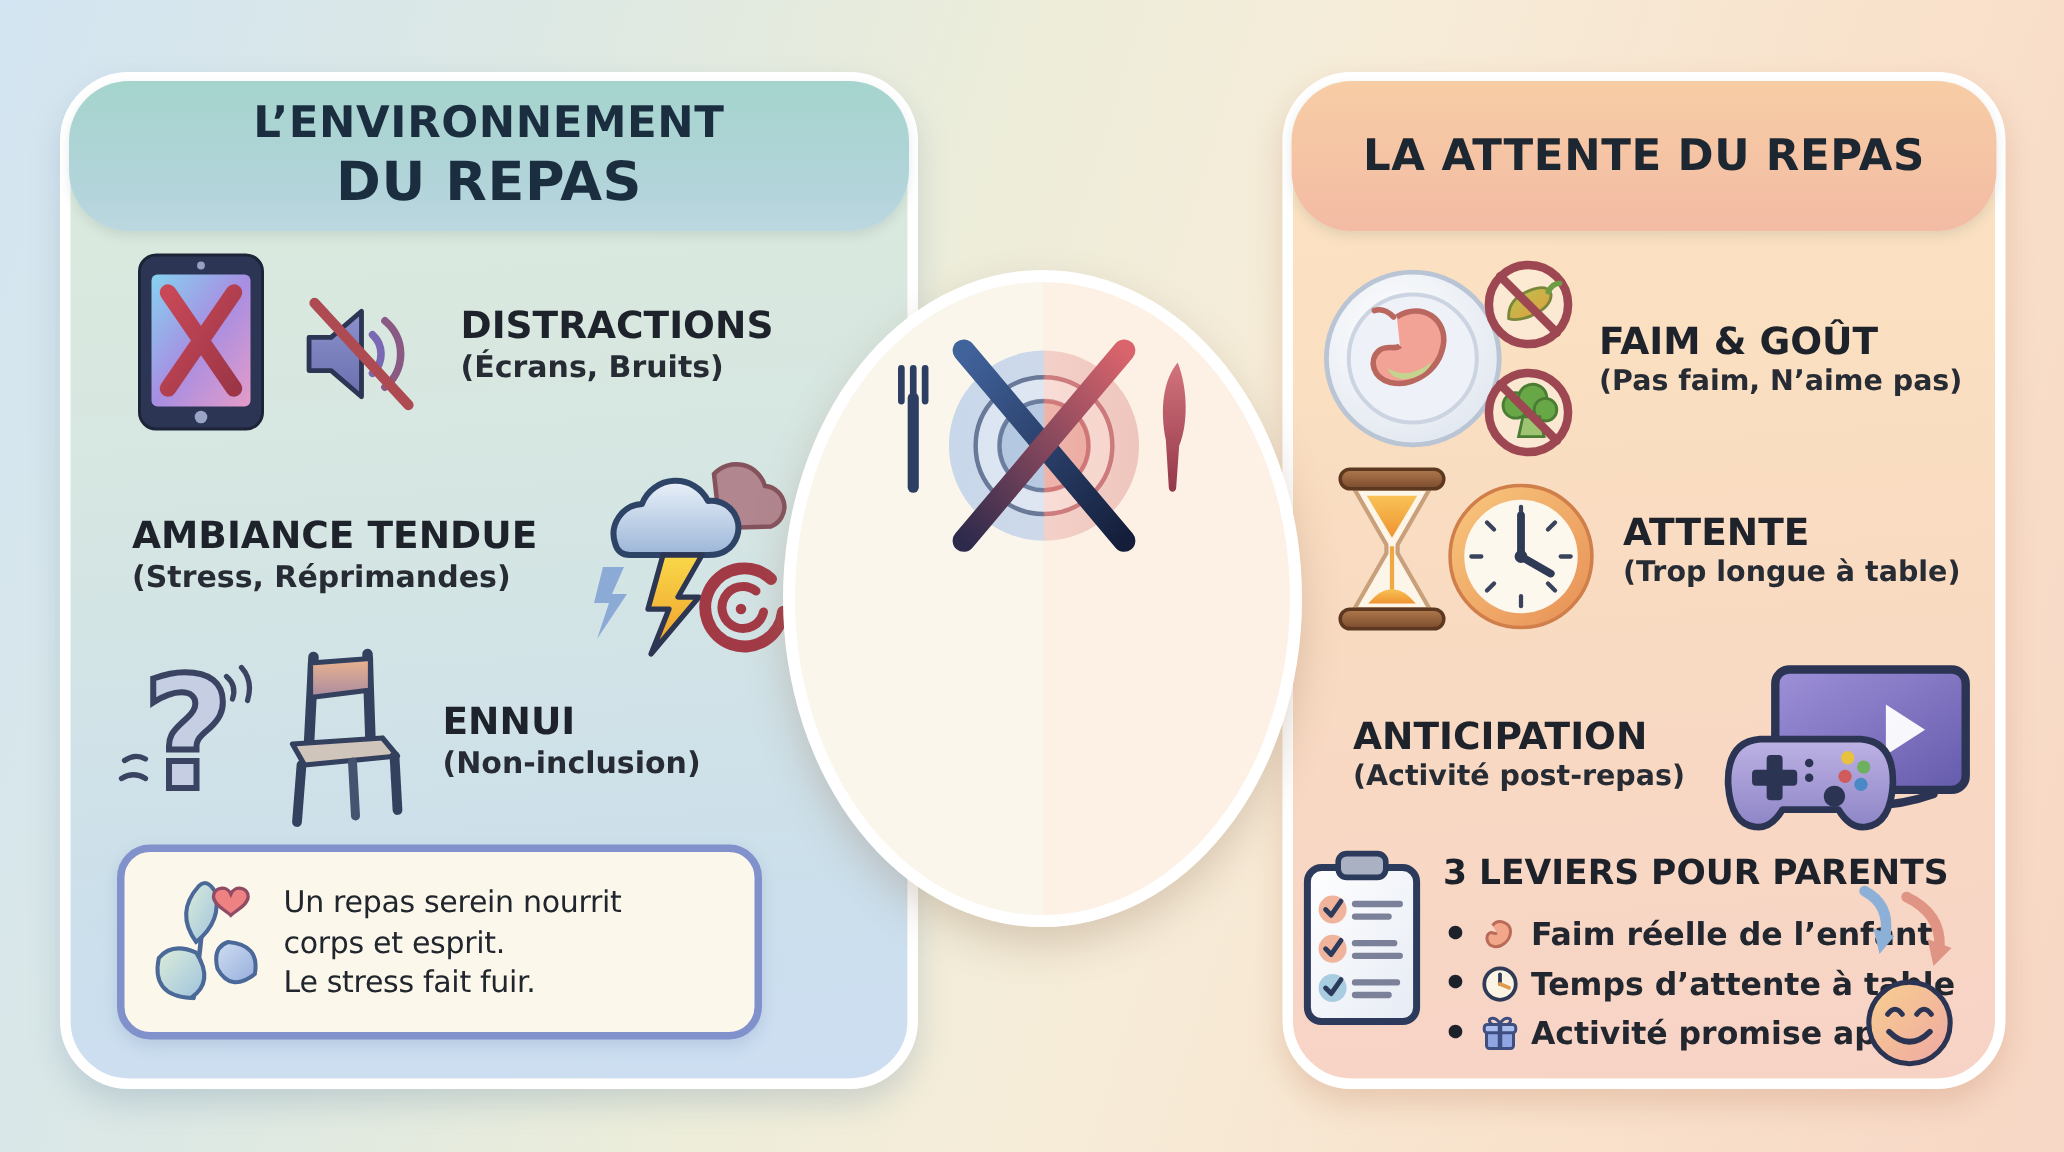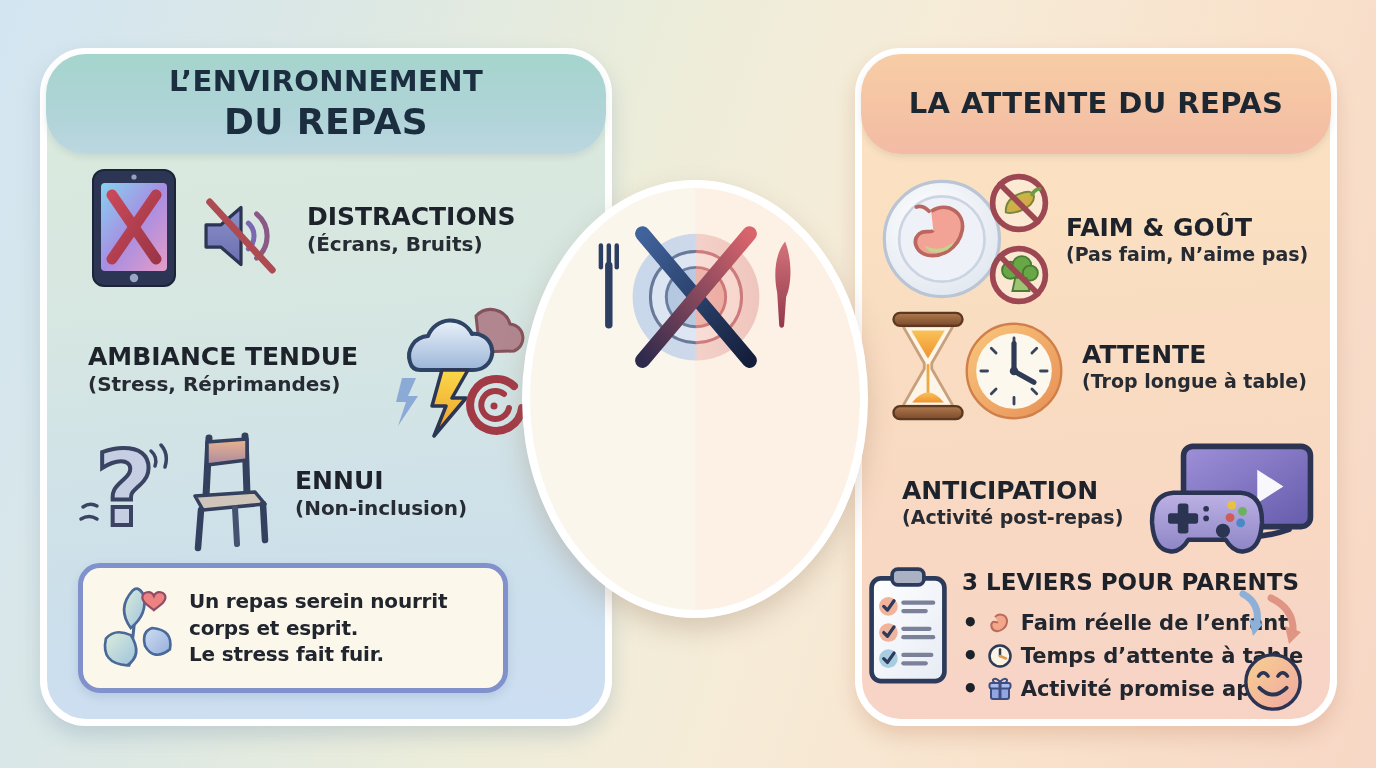--- a/index.html
+++ b/index.html
@@ -24,21 +24,21 @@
   .phead .l2{font-size:36px;line-height:1.22;white-space:nowrap;}
   .row{position:absolute;display:flex;align-items:center;}
   .tcol{display:flex;flex-direction:column;justify-content:center;}
   .ititle{font-size:25px;font-weight:800;color:#1d222b;white-space:nowrap;line-height:1.25;}
   .isub{font-size:20px;font-weight:600;color:#272c34;white-space:nowrap;line-height:1.25;}
   .panel-right .isub{font-size:19px;}
   .quote{position:absolute;left:31px;top:508px;width:430px;box-sizing:border-box;
     background:#fcf7eb;border:5px solid #8091cc;border-radius:22px;
     padding:14px 12px 14px 14px;display:flex;align-items:center;gap:12px;
     box-shadow:0 4px 10px rgba(90,110,160,.18);}
-  .quote .qtext{font-size:20px;font-weight:700;color:#21262e;line-height:1.32;letter-spacing:-.2px;}
+  .quote .qtext{font-size:20px;font-weight:400;color:#21262e;line-height:1.32;letter-spacing:-.2px;}
   .quote .qtext div{white-space:nowrap;}
   .oval{position:absolute;left:522px;top:180px;width:346px;height:438px;border-radius:50%;
     border:8px solid #fff;box-sizing:border-box;z-index:5;
     background:linear-gradient(90deg,#fbf6ec 0%,#fbf6ec 50%,#fdf1e5 50%,#fdf1e5 100%);
     box-shadow:0 12px 26px rgba(150,120,95,.30);
     display:flex;flex-direction:column;align-items:center;}
   .oval .ctitle{margin-top:2px;text-align:center;font-weight:800;color:#1f2b48;font-size:36px;line-height:1.16;letter-spacing:-.5px;}
   .oval .ctitle div{white-space:nowrap;}
   .levers-head{font-size:23px;font-weight:700;color:#1c212a;white-space:nowrap;line-height:1.2;margin-bottom:6px;}
   .bullet{display:flex;align-items:center;gap:8px;margin-top:7px;}

